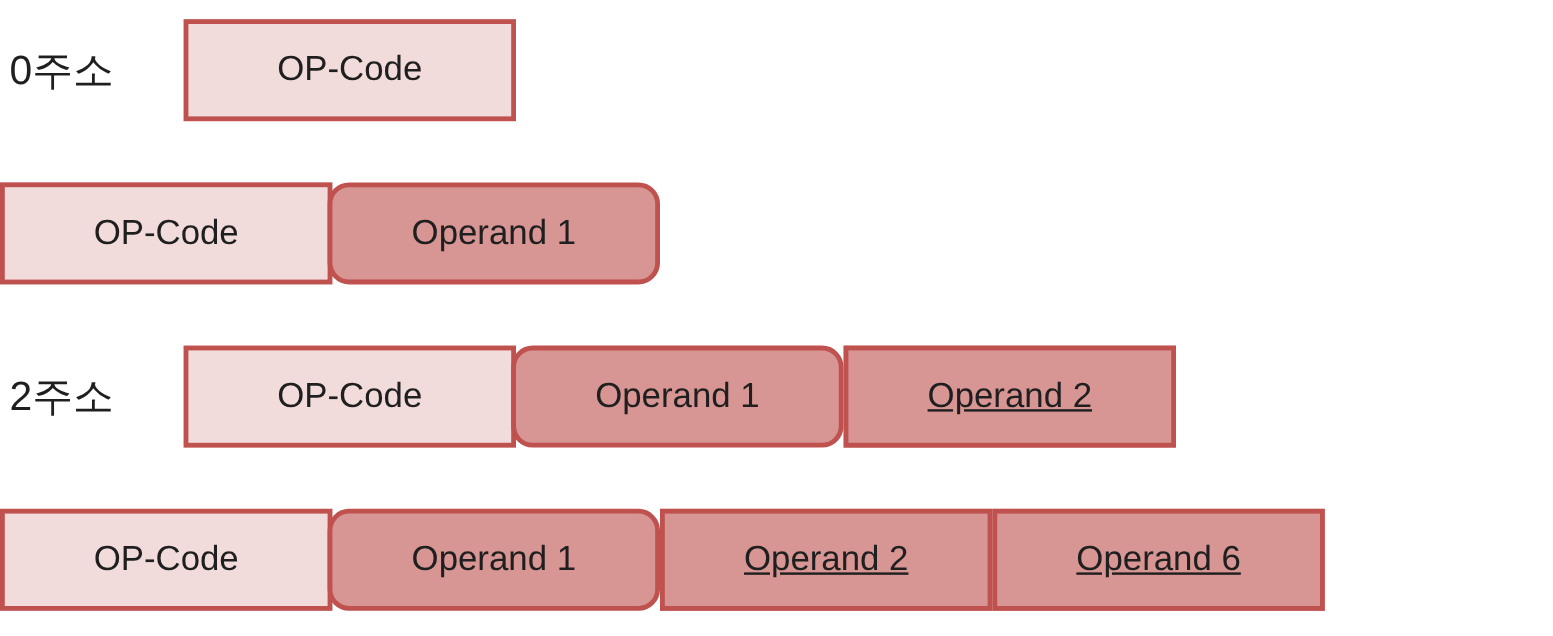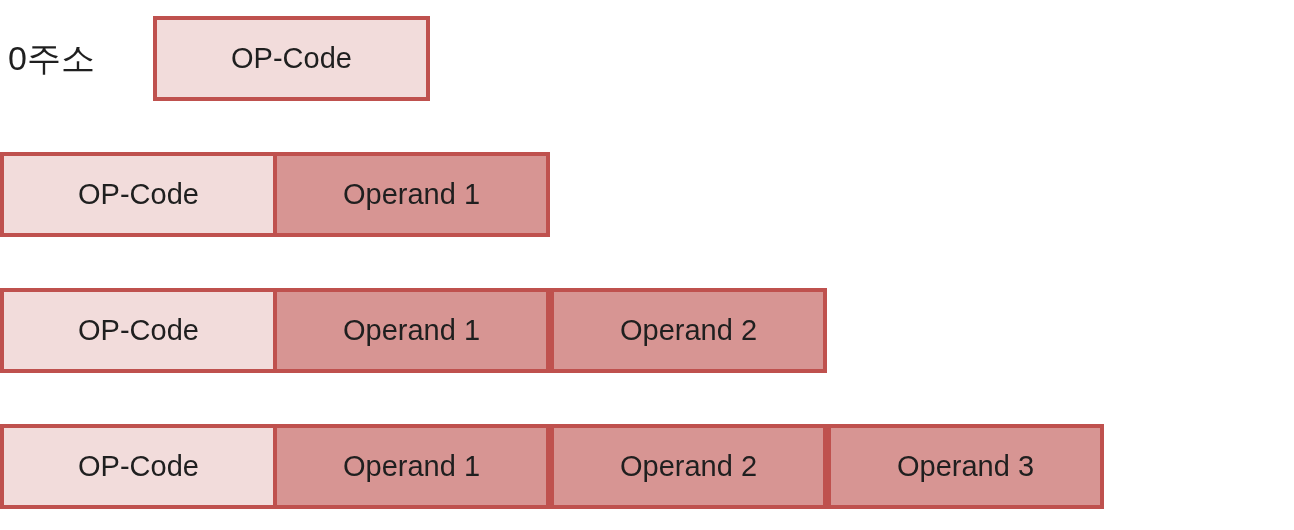--- a/index.html
+++ b/index.html
@@ -51,23 +51,23 @@
     display: flex;
     align-items: center;
     justify-content: center;
     font-size: 29px;
     color: var(--text);
     white-space: nowrap;
   }
   .cell.opcode { background: var(--opcode-fill); }
   .cell.operand { background: var(--operand-fill); }
   
-  .cell.opcode + .cell.operand { margin-left: -4px; }
+  .cell.opcode + .cell.operand { margin-left: -4px; border-radius: 18px; }
   
-  .cell.operand + .cell.operand { margin-left: 0px; }
+  .cell.operand + .cell.operand { margin-left: 0px; text-decoration: underline; }
 </style>
 </head>
 <body>
 
 <div class="canvas">
 
   <div class="format-row">
     <div class="row-label">0주소</div>
     <div class="cells">
       <div class="cell opcode">
@@ -81,20 +81,21 @@
       <div class="cell opcode">
         <span>OP-Code</span>
       </div>
       <div class="cell operand">
         <span>Operand 1</span>
       </div>
     </div>
   </div>
 
   <div class="format-row">
+    <div class="row-label">2주소</div>
     <div class="cells">
       <div class="cell opcode">
         <span>OP-Code</span>
       </div>
       <div class="cell operand">
         <span>Operand 1</span>
       </div>
       <div class="cell operand">
         <span>Operand 2</span>
       </div>
@@ -106,18 +107,18 @@
       <div class="cell opcode">
         <span>OP-Code</span>
       </div>
       <div class="cell operand">
         <span>Operand 1</span>
       </div>
       <div class="cell operand">
         <span>Operand 2</span>
       </div>
       <div class="cell operand">
-        <span>Operand 3</span>
+        <span>Operand 6</span>
       </div>
     </div>
   </div>
 
 </div>
 
 </body></html>

